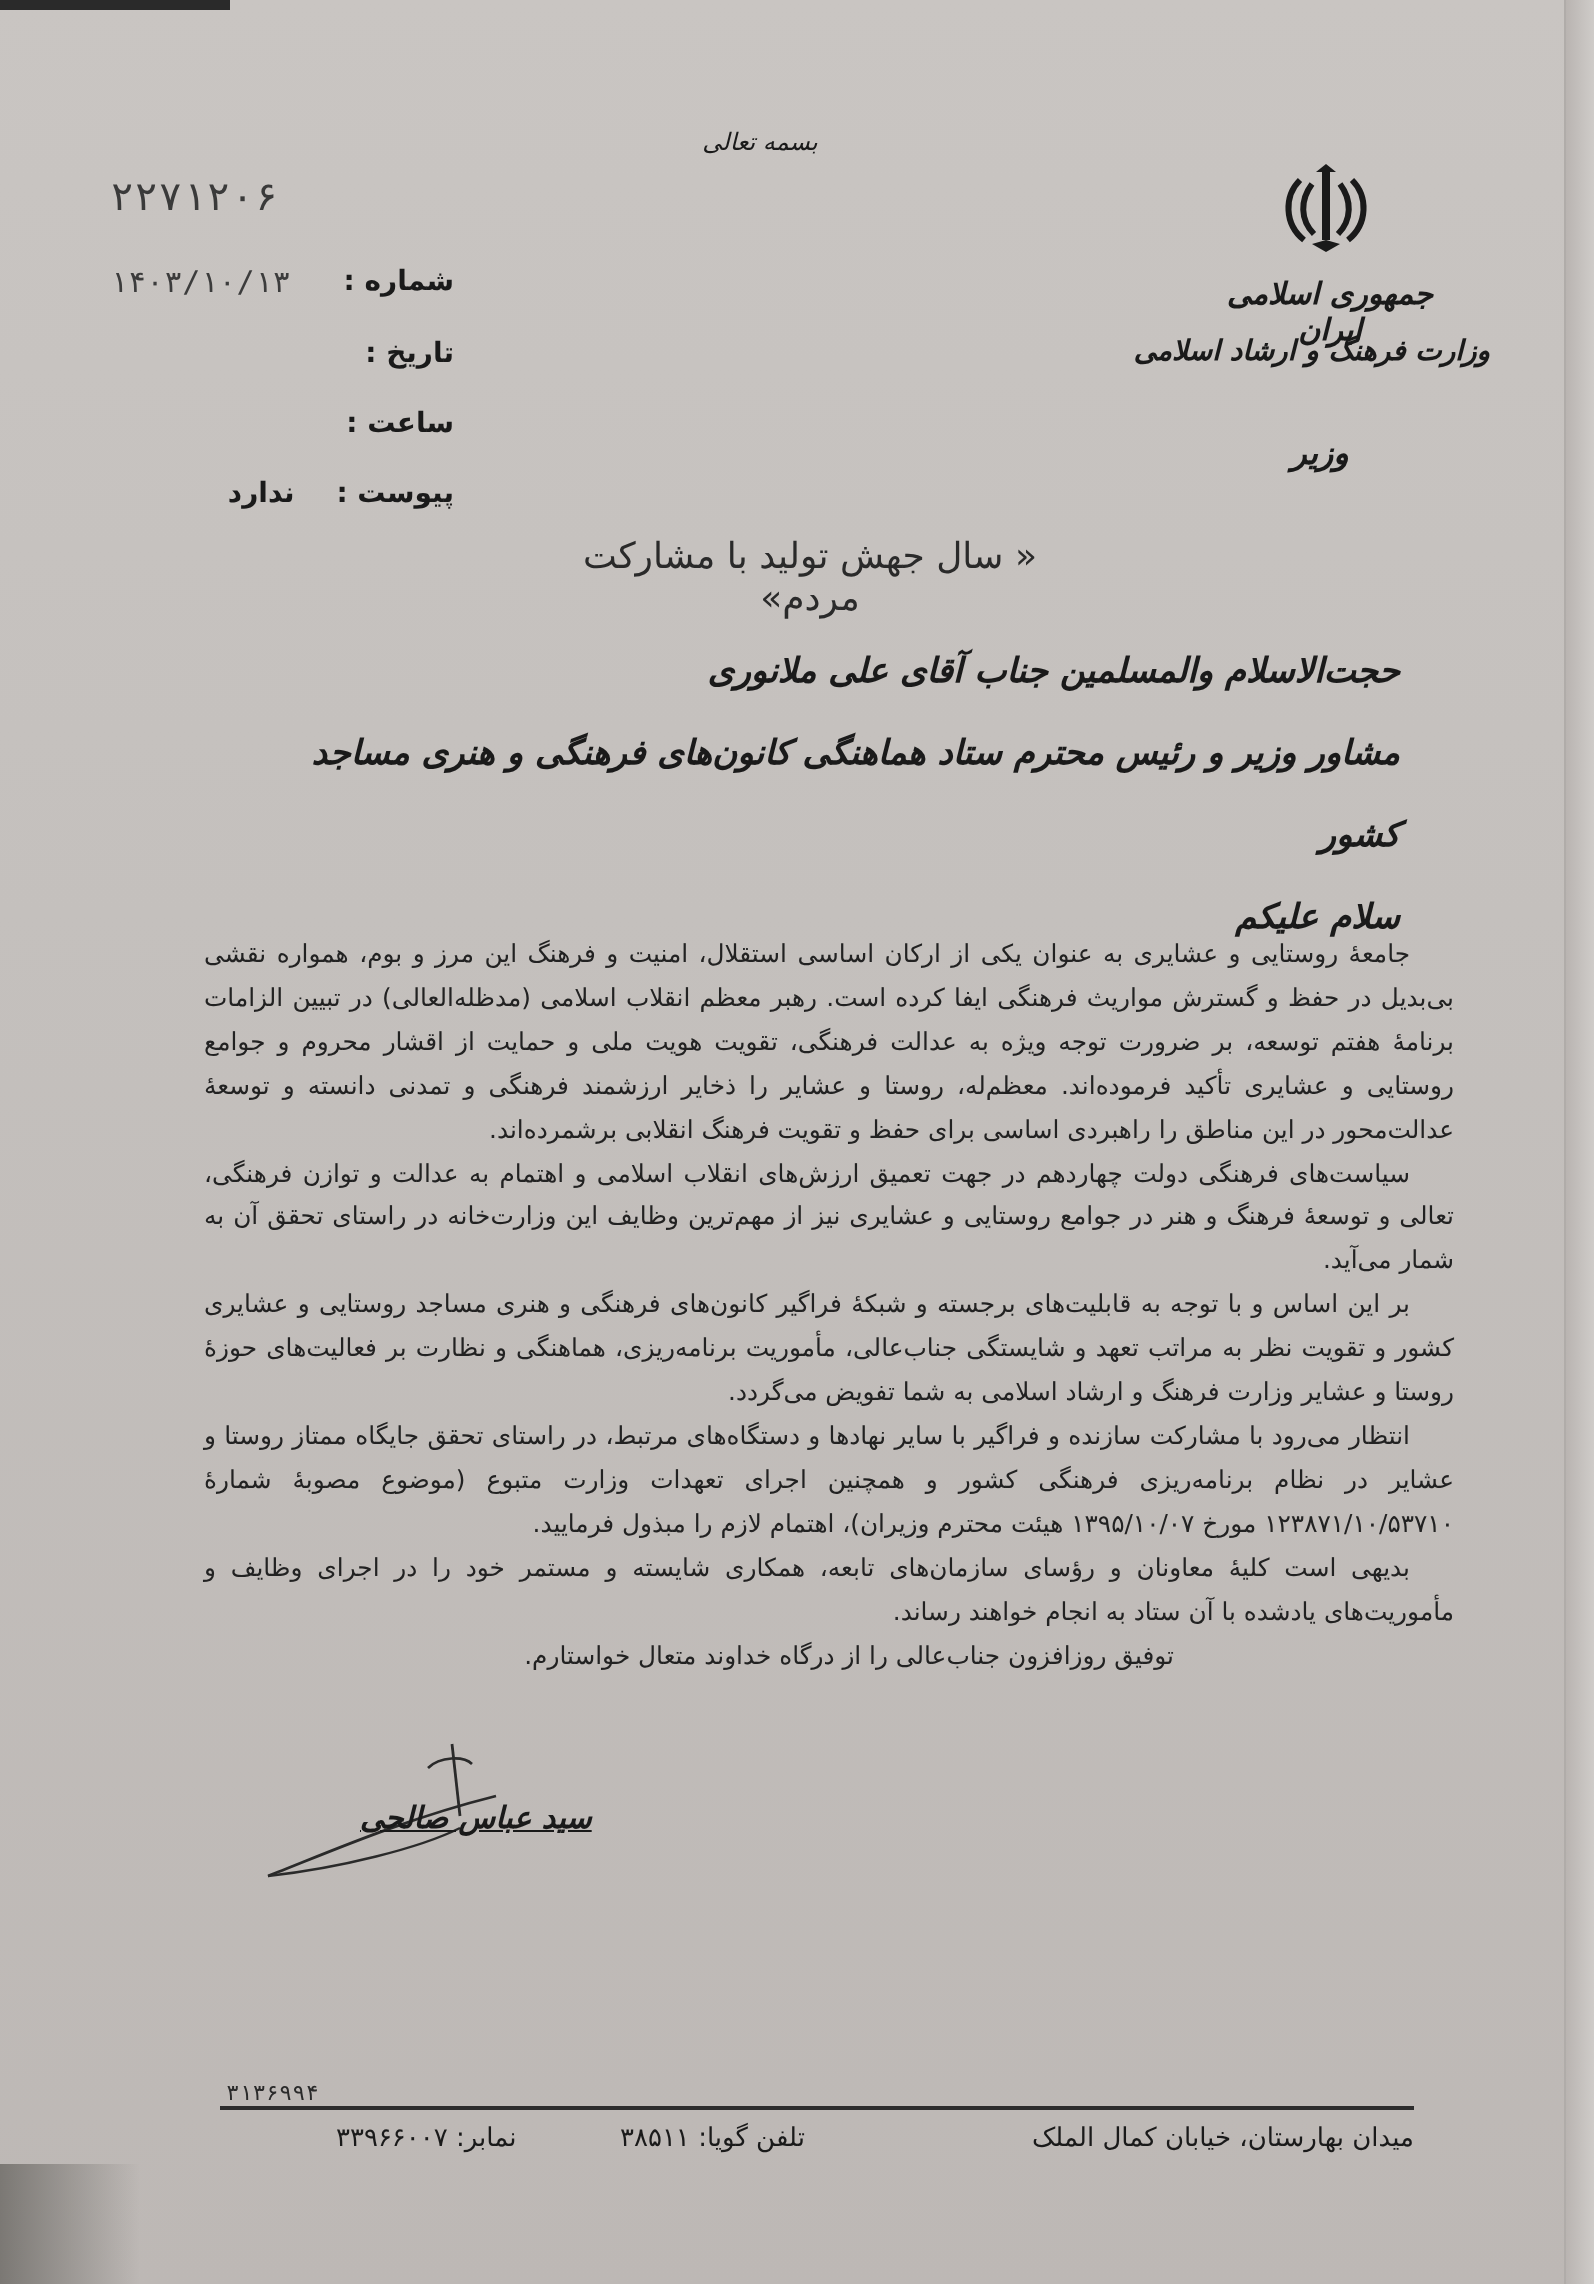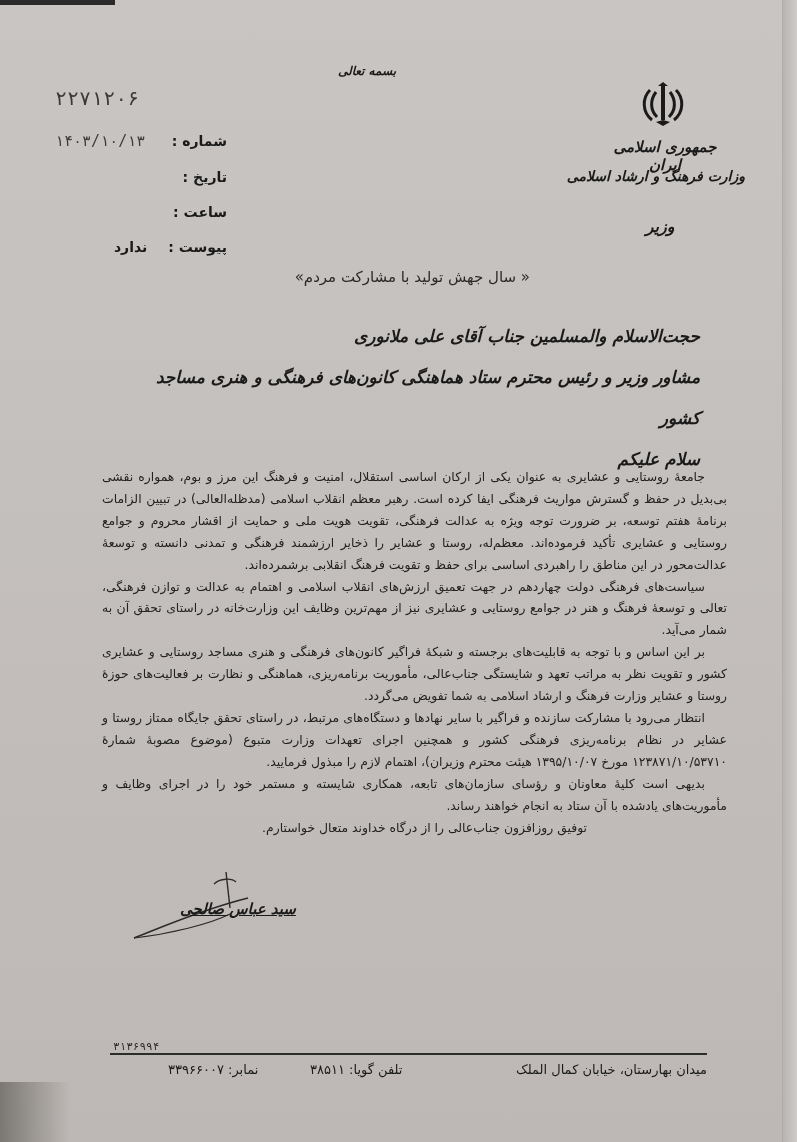--- a/index.html
+++ b/index.html
@@ -73,26 +73,26 @@
       left: 630px; top: 217px;
       width: 60px;
       text-align: center;
       font-family: "DejaVu Serif", serif;
       font-style: italic;
       font-weight: bold;
       font-size: 16px;
     }
     .bismillah {
       position: absolute;
-      left: 338px; top: 64px;
+      left: 350px; top: 64px;
       width: 60px;
-      text-align: left;
-      font-family: "DejaVu Serif", serif;
-      font-style: italic;
-      font-weight: bold;
+      text-align: center;
+      font-family: "DejaVu Serif", serif;
+      font-style: italic;
+      font-weight: normal;
       font-size: 12px;
       line-height: 14px;
     }
 
     
     .stamp-number {
       position: absolute;
       left: 55px; top: 86px;
       direction: ltr;
       font-family: "DejaVu Sans Mono", monospace;
@@ -122,21 +122,22 @@
     .meta-value {
       margin-right: 16px;
       font-weight: bold;
     }
 
     
     .slogan {
       position: absolute;
       left: 280px; top: 268px;
       width: 250px;
-      font-size: 15px;
+      text-align: center;
+      font-size: 18px;
       color: #2a2a2a;
     }
     .addressee {
       position: absolute;
       right: 97px; top: 316px;
       width: 560px;
       font-family: "DejaVu Serif", serif;
       font-style: italic;
       font-weight: bold;
       font-size: 17px;

